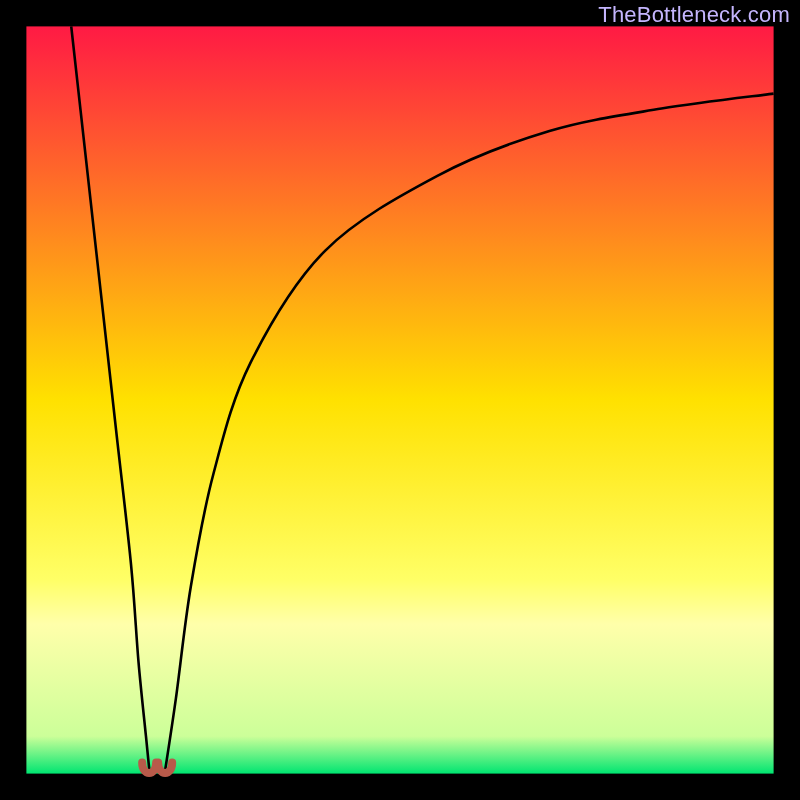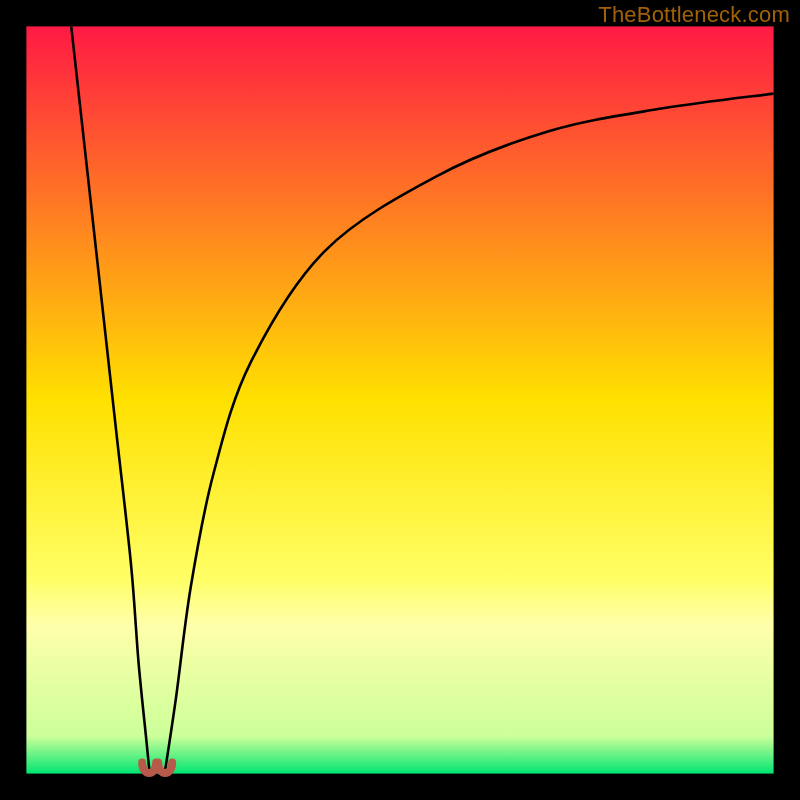--- a/index.html
+++ b/index.html
@@ -16,21 +16,21 @@
     height: 800px;
     background: #000;
   }
   .watermark {
     position: absolute;
     top: 2px;
     right: 10px;
     z-index: 10;
     font-family: Arial, Helvetica, sans-serif;
     font-size: 22px;
-    color: #a16207;
+    color: #c4b5fd;
     letter-spacing: 0.2px;
   }
   svg {
     display: block;
   }
 </style>
 </head>
 <body>
 
 <div class="canvas">

